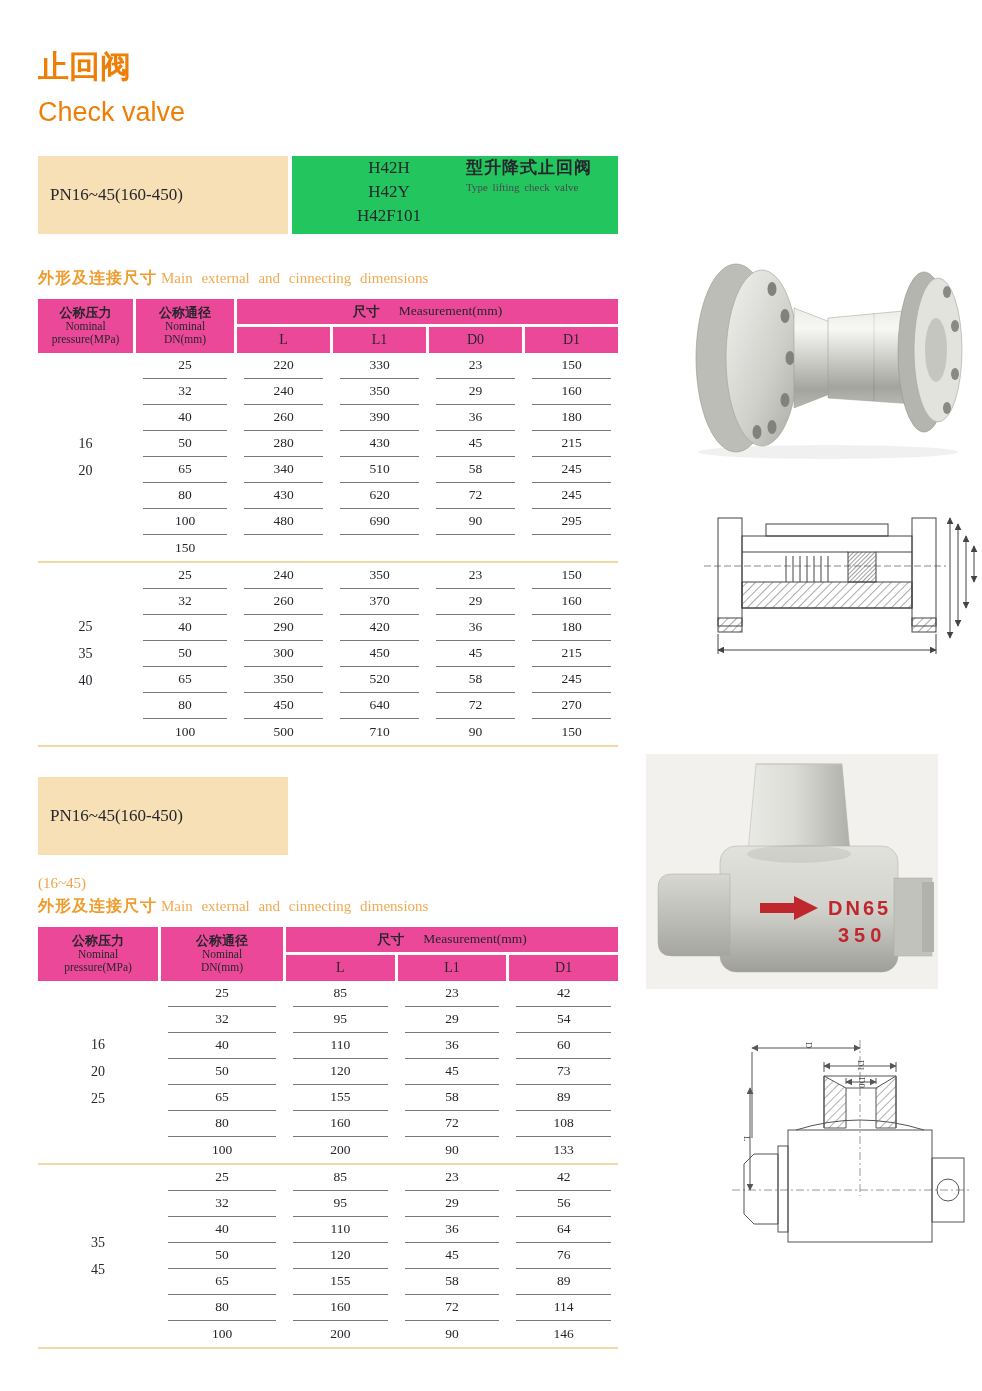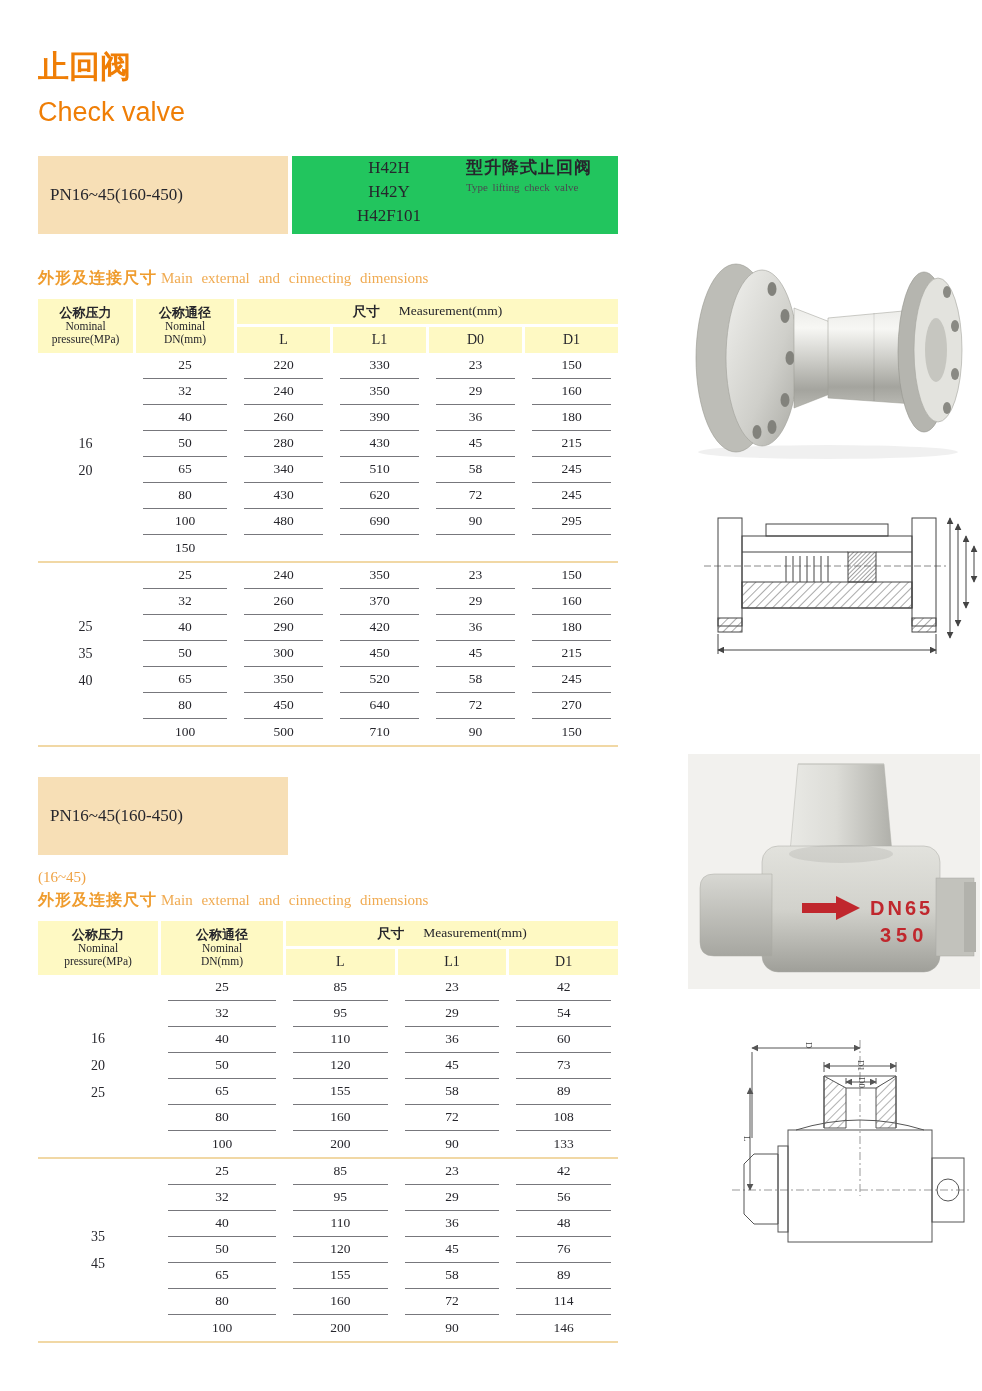--- a/index.html
+++ b/index.html
@@ -15,32 +15,32 @@
 
   .model-box{display:flex;gap:4px;height:78px;margin-top:28px}
   .mb-left{width:250px;background:#f7dfb6;display:flex;align-items:center;
            padding-left:12px;font-size:17px;box-sizing:border-box}
   .mb-right{flex:1;background:#22c55e;display:flex;align-items:flex-start}
   .mb-models{width:130px;margin-left:32px;text-align:center;font-size:17px;line-height:24px}
   .mb-type{margin-left:12px}
   .mb-type-zh{font-size:17px;font-weight:bold;letter-spacing:1px}
   .mb-type-en{font-size:11px;color:#4a4a50;margin-top:2px;word-spacing:2px}
 
-  .note{margin:14px 0 0;font-size:15px;color:#efa243}
+  .note{margin:20px 0 0;font-size:15px;color:#efa243}
   .sec-heading{margin-top:34px;white-space:nowrap}
   .sec-heading.tight{margin-top:4px}
   .sec-heading .zh{font-family:"Liberation Sans",sans-serif;font-weight:bold;
                    font-size:16px;color:#ef9c2e;letter-spacing:1px}
   .sec-heading .en{font-size:15px;color:#f0ab52;word-spacing:5px}
 
   .dim-table{margin-top:10px}
   .t-head{display:grid;gap:3px;text-align:center}
   .t1 .t-head{grid-template-columns:95px 98px repeat(4,1fr);grid-template-rows:25px 26px}
   .t2 .t-head{grid-template-columns:120px 122px repeat(3,1fr);grid-template-rows:25px 26px}
-  .th{background:#fef9c3}
+  .th{background:#ec4899}
   .th-big{grid-row:1/3;display:flex;flex-direction:column;justify-content:center}
   .th-zh{font-weight:bold;font-size:13px;line-height:15px}
   .th-en{font-size:11.5px;line-height:13px}
   .th-measure{display:flex;align-items:center;justify-content:center;gap:19px;grid-column:3/-1}
   .th-measure .th-zh{font-size:13.5px}
   .th-measure .m-en{font-size:13.5px}
   .th-col{display:flex;align-items:center;justify-content:center;font-size:14px}
 
   .t-group{display:flex;border-bottom:2px solid #f1d8a5}
   .tg-press{width:95px;margin-right:3px;display:flex;flex-direction:column;
@@ -50,21 +50,21 @@
   .tg-row{display:grid;gap:3px;height:26px}
   .t1 .tg-row{grid-template-columns:98px repeat(4,1fr)}
   .t2 .tg-row{grid-template-columns:122px repeat(3,1fr)}
   .td{display:flex;align-items:center;justify-content:center;font-size:13.5px;
       border-bottom:1px solid #77777c;margin:0 7px}
   .tg-row:last-child .td{border-bottom:none}
 
   .fig{position:absolute}
   #fig1{left:678px;top:256px}
   #fig2{left:698px;top:478px}
-  #fig3{left:688px;top:754px}
+  #fig3{left:646px;top:754px}
   #fig4{left:726px;top:1018px}
 </style>
 </head>
 <body>
 
 <div class="main">
 
   <h1 class="title-zh">止回阀</h1>
   <h2 class="title-en">Check valve</h2>
 
@@ -359,21 +359,21 @@
             <span class="td">32</span>
             <span class="td">95</span>
             <span class="td">29</span>
             <span class="td">56</span>
           </div>
 
           <div class="tg-row">
             <span class="td">40</span>
             <span class="td">110</span>
             <span class="td">36</span>
-            <span class="td">48</span>
+            <span class="td">64</span>
           </div>
 
           <div class="tg-row">
             <span class="td">50</span>
             <span class="td">120</span>
             <span class="td">45</span>
             <span class="td">76</span>
           </div>
 
           <div class="tg-row">

